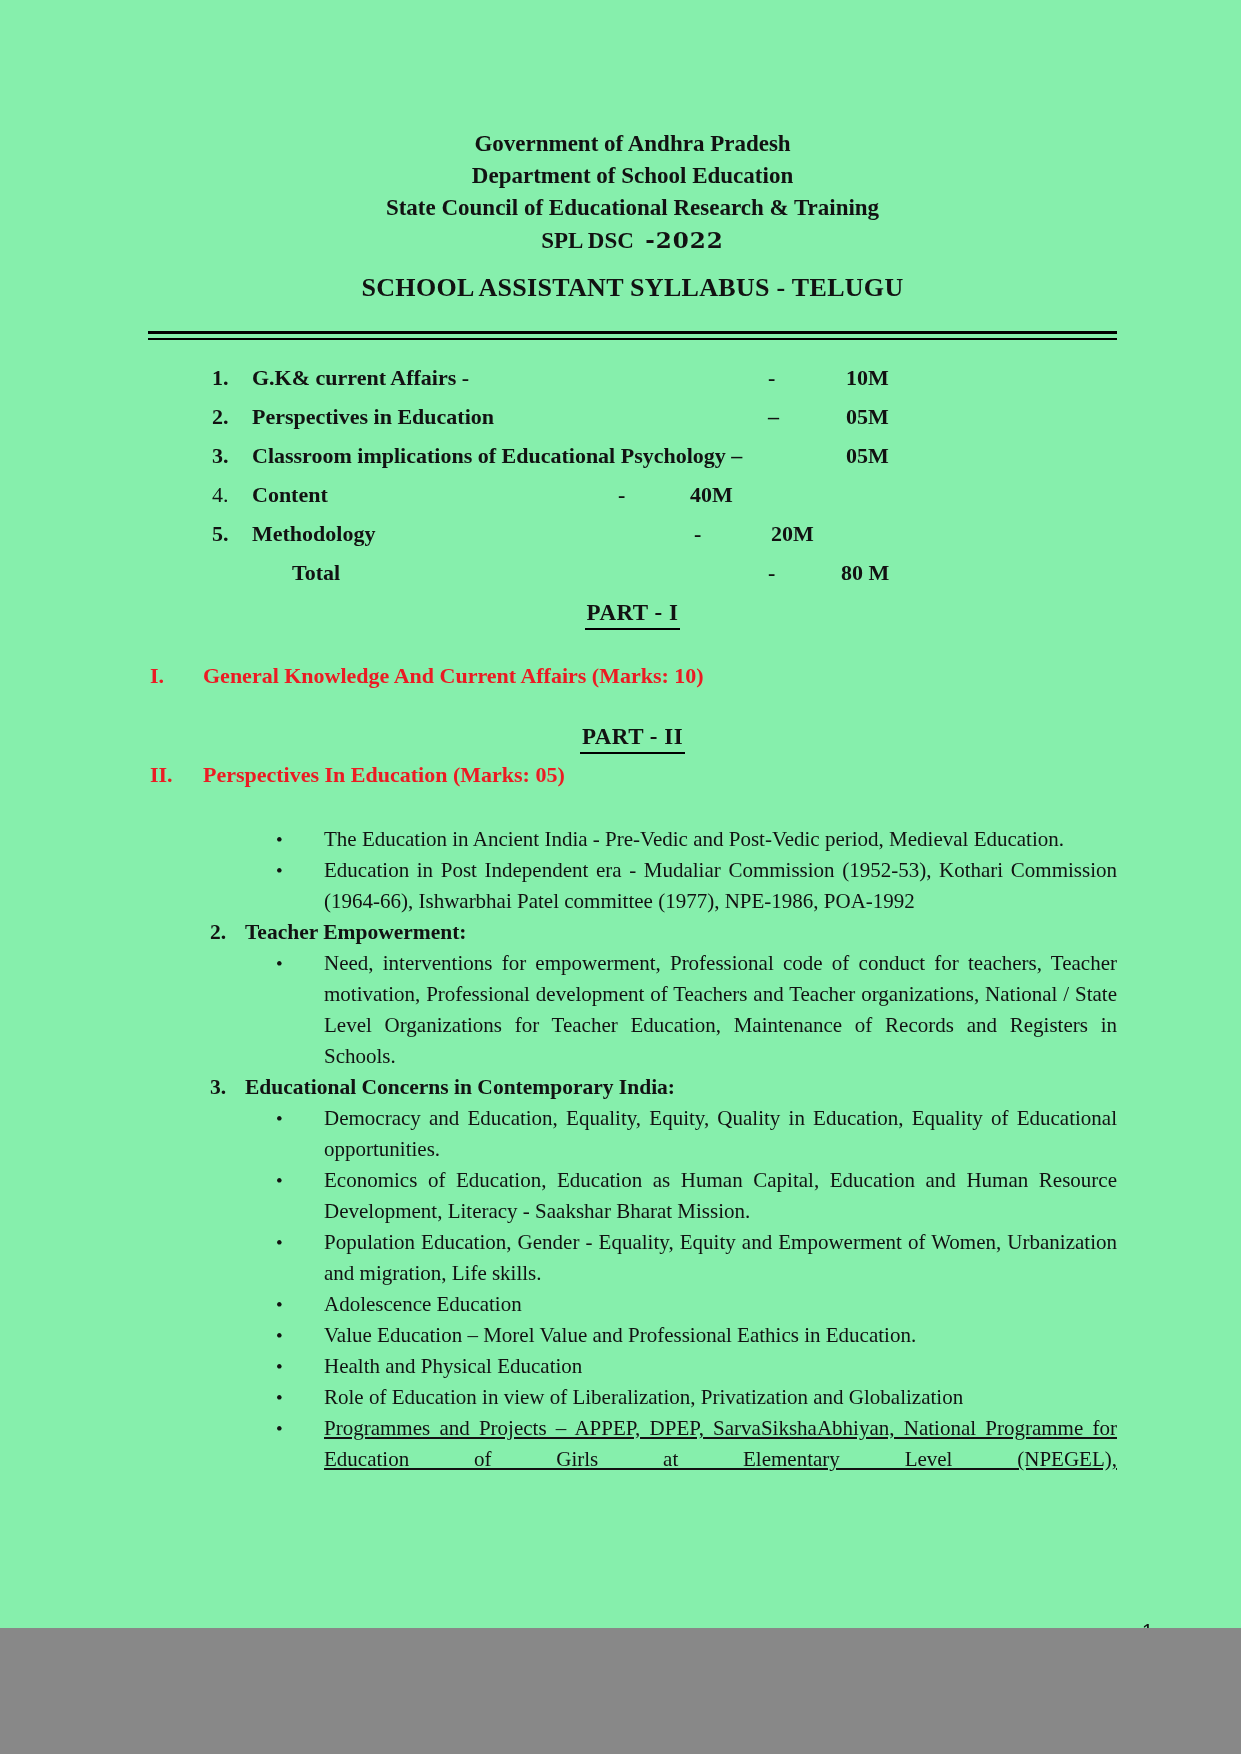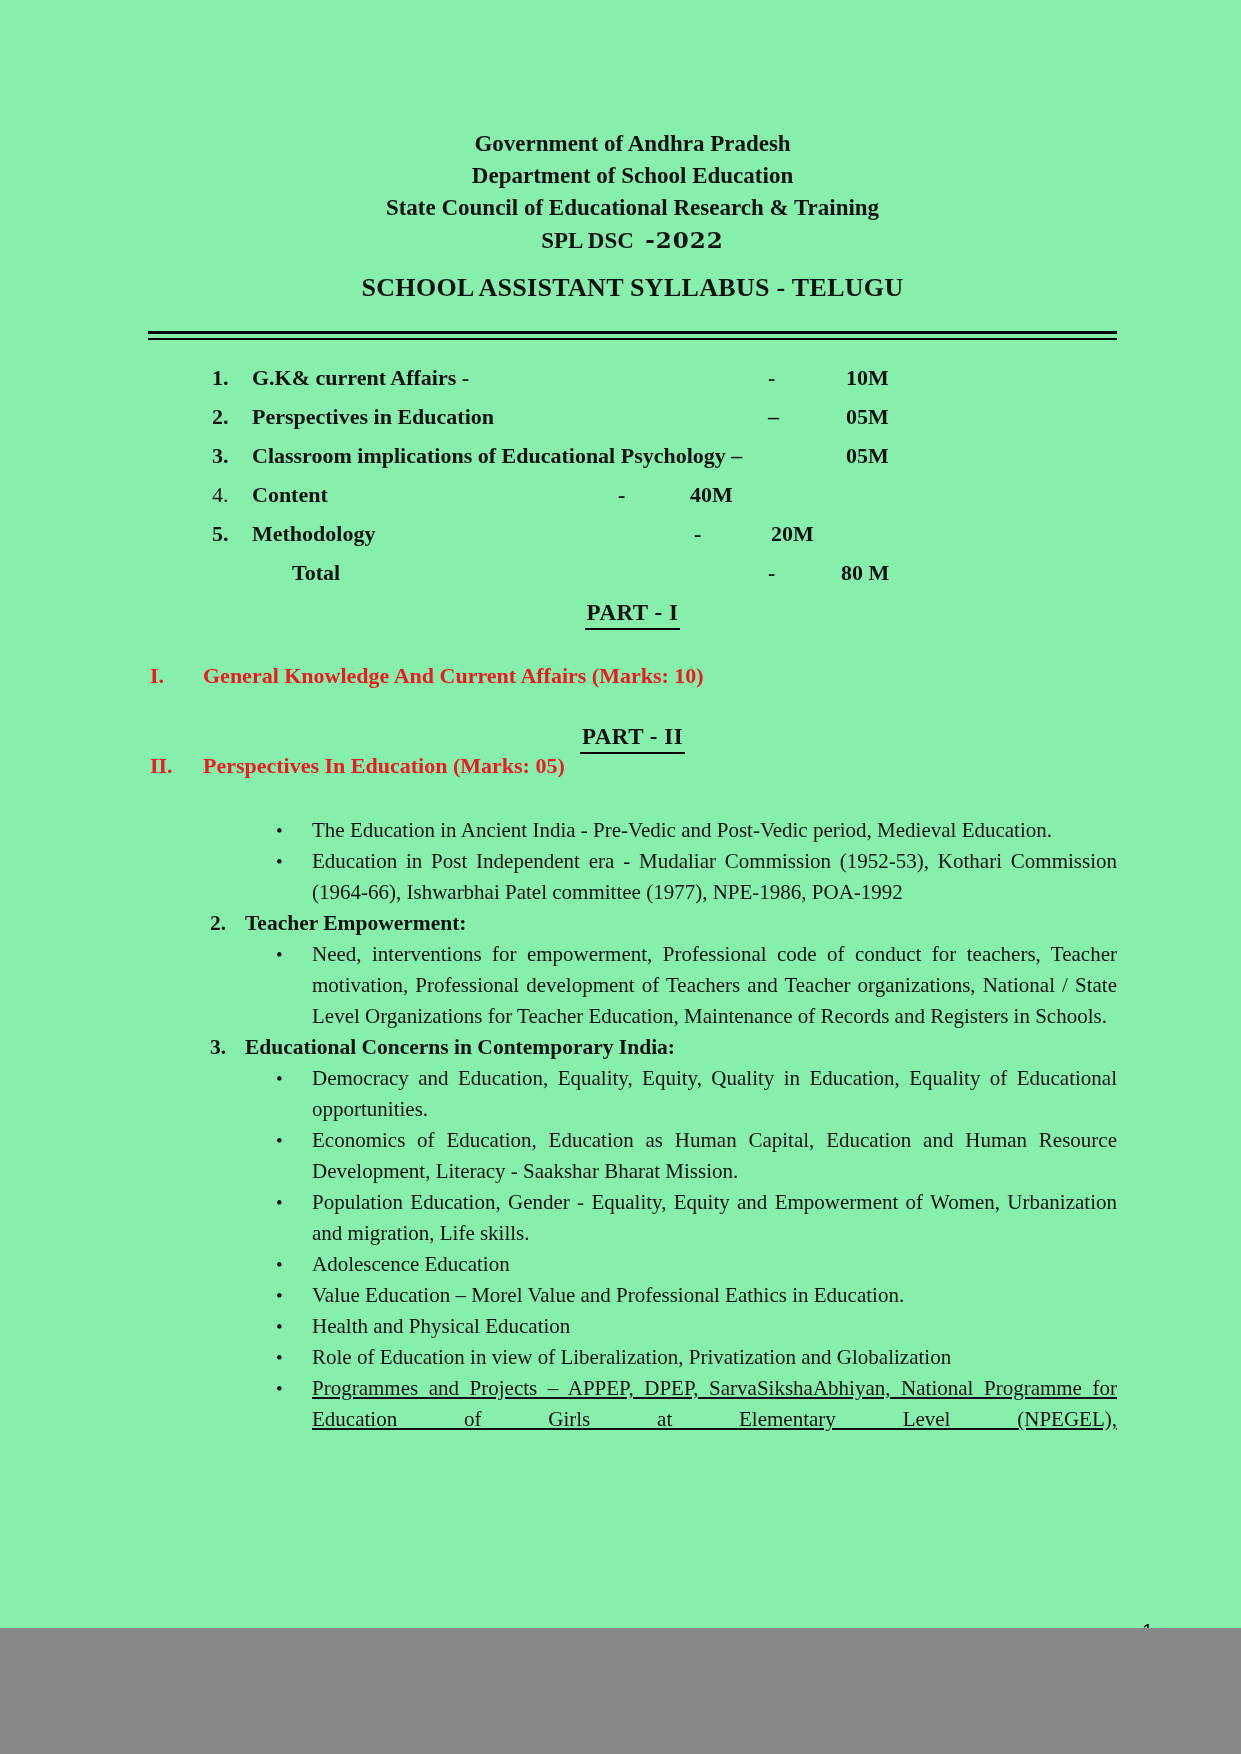--- a/index.html
+++ b/index.html
@@ -44,28 +44,28 @@
 
   
   .part-heading{text-align:center;font-size:23px;font-weight:bold;line-height:26px;}
   .part-heading .u{border-bottom:2.5px solid #000;padding:0 2px 3px 2px;letter-spacing:0.5px;}
   .part1{margin-top:8px;}
   .part2{margin-top:36px;}
 
   
   .sec{margin-top:38px;font-size:22px;font-weight:bold;line-height:24px;padding-left:2px;}
   .sec .snum{display:inline-block;width:53px;}
-  .sec2{margin-top:4px;}
+  .sec2{margin-top:13px;}
 
   
   .topics{margin-top:37px;font-size:21px;line-height:31px;}
   .theading{padding-left:62px;font-weight:bold;font-size:21.5px;}
   .tnum{display:inline-block;width:35px;}
   ul.blist{margin:0;padding:0 0 0 128px;list-style:none;}
-  ul.blist li{display:flex;}
+  ul.blist li{display:flex;gap:12px;}
   .dot{flex:none;width:36px;}
   .dot::before{content:"•";font-size:19px;}
   .btext{flex:1;text-align:justify;}
   .force-justify{text-align:justify;text-align-last:justify;text-decoration:underline;}
 
   
   .page-num{position:absolute;top:1620px;right:88px;font-size:20px;
             font-family:"Liberation Sans",sans-serif;}
 </style>
 </head>

